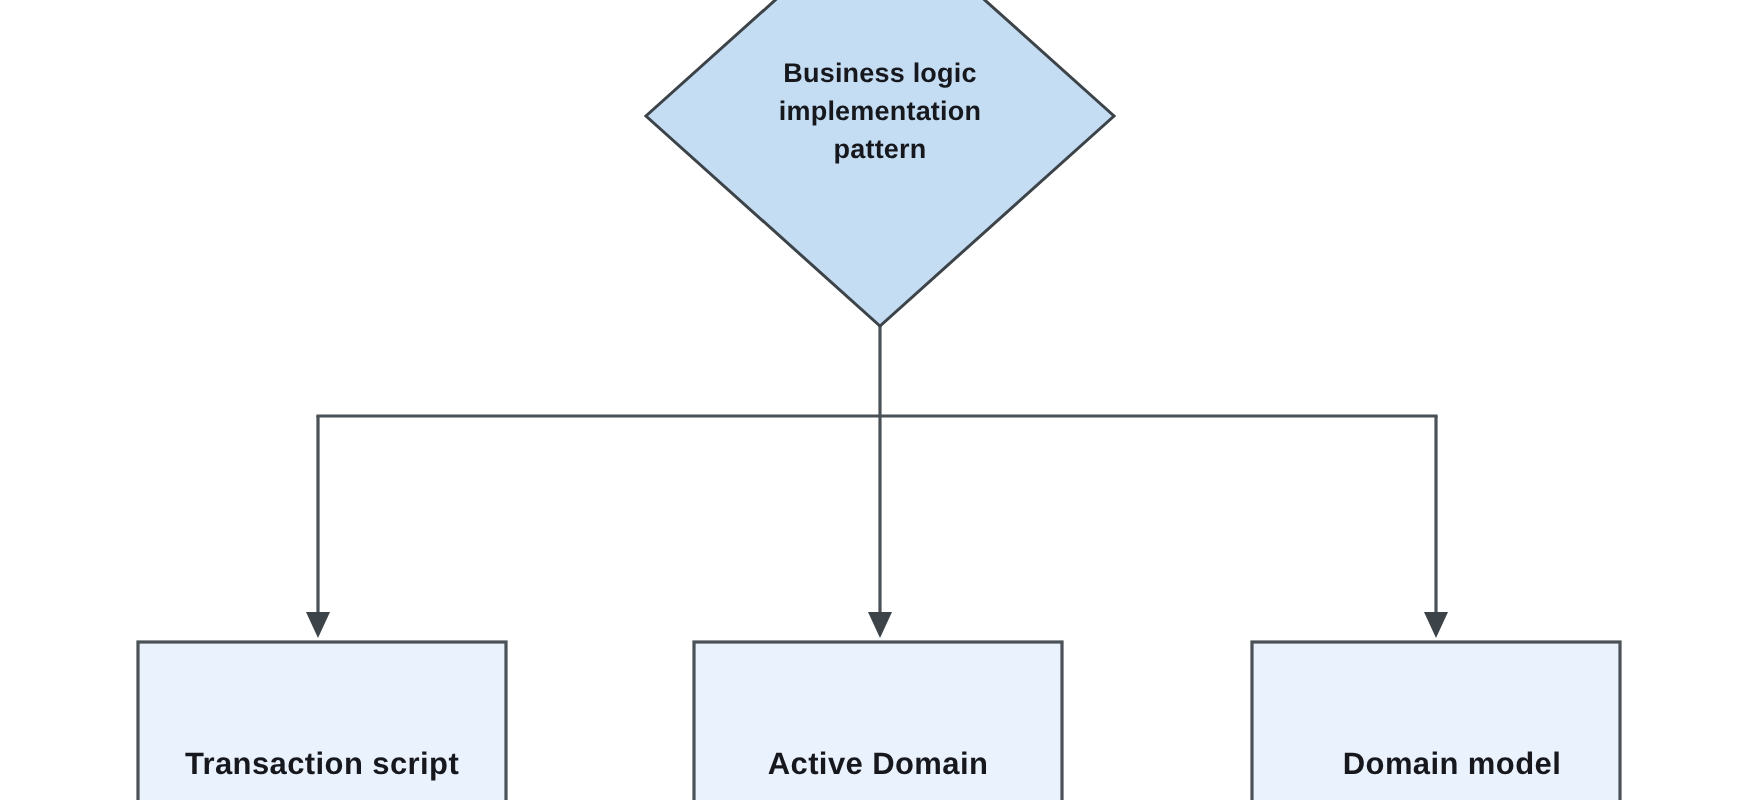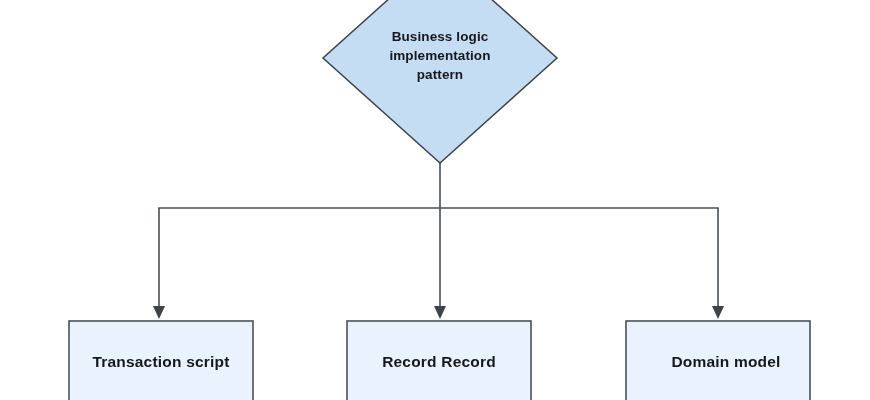--- a/index.html
+++ b/index.html
@@ -37,20 +37,21 @@
     top: 27px;
     width: 176px;
     font-size: 13.5px;
     line-height: 19px;
     letter-spacing: 0.1px;
   }
   .box-label {
     font-size: 15.5px;
     line-height: 20px;
     letter-spacing: 0.2px;
+    margin-top: 21px;
   }
   #box-label-0 { left: 69px;  top: 352px; width: 184px; }
   #box-label-1 { left: 347px; top: 352px; width: 184px; }
   #box-label-2 { left: 626px; top: 352px; width: 200px; }
 </style>
 </head>
 <body>
 
 <div id="canvas">
 
@@ -77,17 +78,17 @@
     <rect x="347" y="321" width="184" height="96" fill="#eaf2fd" stroke="#4a5157" stroke-width="1.6"></rect>
     <rect x="626" y="321" width="184" height="96" fill="#eaf2fd" stroke="#4a5157" stroke-width="1.6"></rect>
   </svg>
 
   <div class="node-label" id="decision-label">Business logic
 implementation
 pattern</div>
 
   <div class="node-label box-label" id="box-label-0">Transaction script</div>
 
-  <div class="node-label box-label" id="box-label-1">Record Record</div>
+  <div class="node-label box-label" id="box-label-1">Active Domain</div>
 
   <div class="node-label box-label" id="box-label-2">Domain model</div>
 
 </div>
 
 </body></html>

